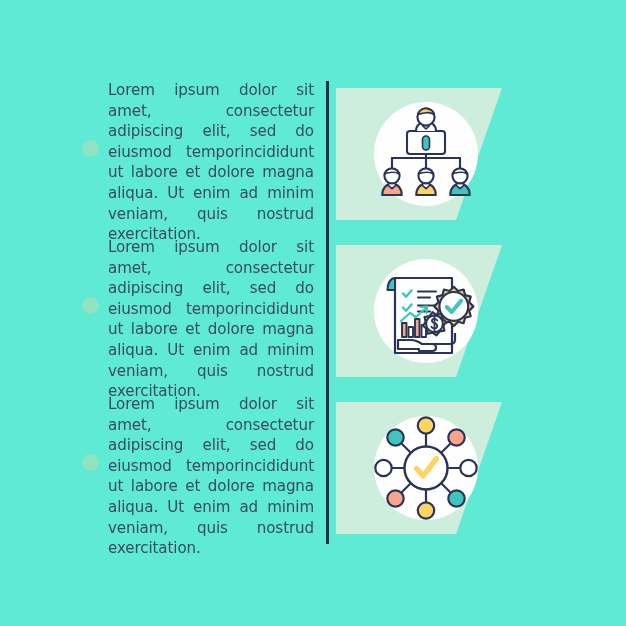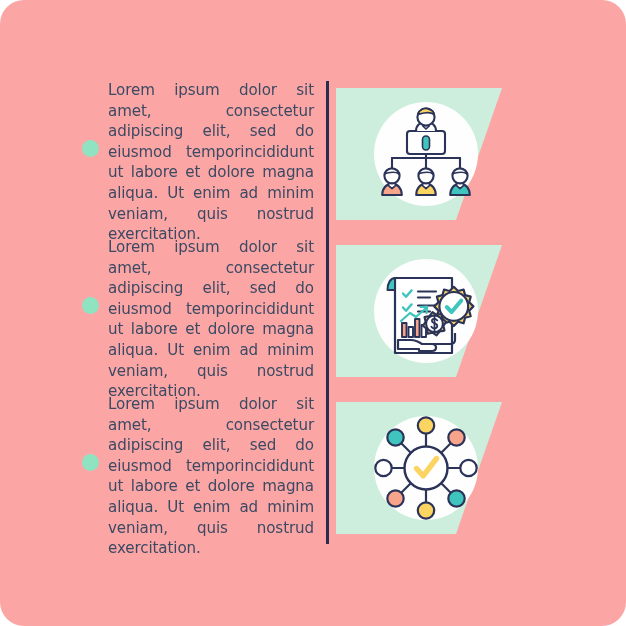--- a/index.html
+++ b/index.html
@@ -13,22 +13,21 @@
     font-family: "Liberation Sans", sans-serif;
     overflow: hidden;
     position: relative;
   }
 
   #infographic {
     position: absolute;
     left: 0; top: 0;
     width: 626px;
     height: 626px;
-    background: #fca5a5;
-    border-radius: 24px;
+    background: #5eead4;
   }
 
   .divider {
     position: absolute;
     left: 326px;
     top: 81px;
     width: 3px;
     height: 463px;
     background: #2b2d4e;
   }

